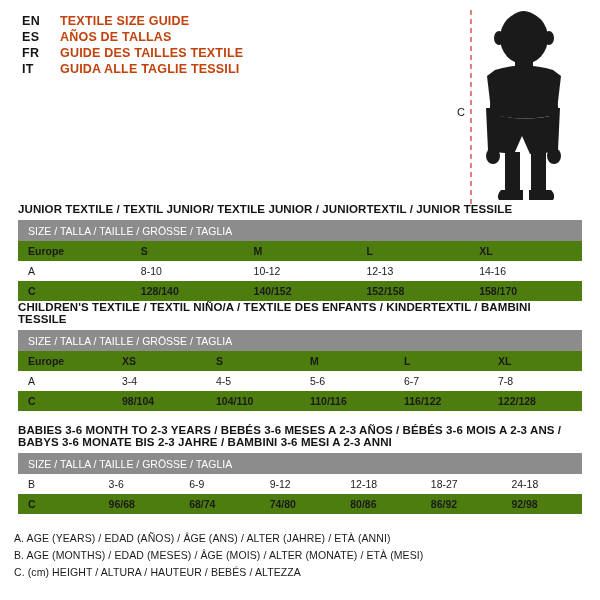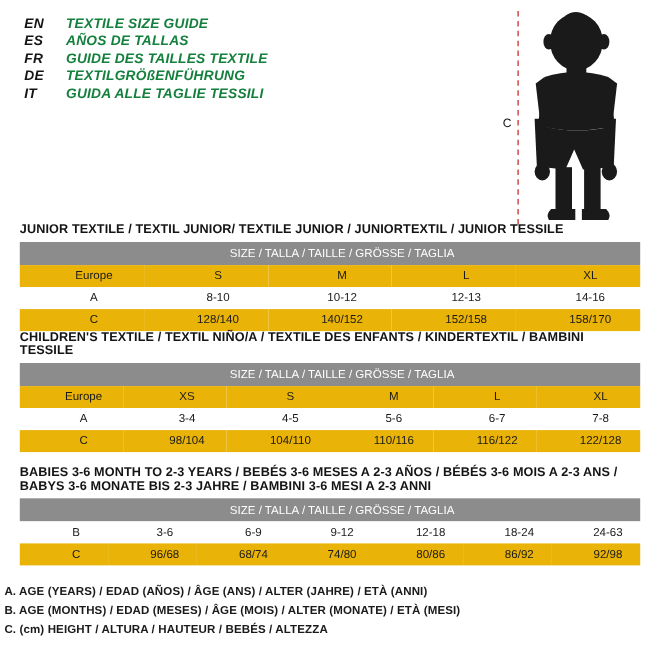--- a/index.html
+++ b/index.html
@@ -26,34 +26,33 @@
   .header {
     position: absolute;
     left: 22px;
     top: 14px;
     width: 420px;
   }
   .header-row {
     display: flex;
     align-items: baseline;
     margin-bottom: 2px;
-    font-style: italic;
   }
   .lang-code {
     width: 38px;
     font-size: 12.5px;
     font-weight: bold;
     letter-spacing: 0.3px;
     color: #141414;
   }
   .lang-title {
     font-size: 12.5px;
     font-weight: bold;
     letter-spacing: 0.2px;
-    color: #15803d;
+    color: #c2410c;
   }
 
   
   .figure {
     position: absolute;
     left: 455px;
     top: 8px;
     width: 130px;
     height: 195px;
   }
@@ -80,46 +79,45 @@
     letter-spacing: 0.1px;
   }
   table.size-table {
     border-collapse: collapse;
     width: 564px;
     table-layout: fixed;
   }
   table.size-table td {
     font-size: 10.5px;
     color: #1a1a1a;
-    padding: 2px 0 2px 22px;
+    padding: 2px 0 2px 10px;
     vertical-align: middle;
     height: 16px;
-    text-align: center;
   }
   tr.head-row td {
     background: #8c8c8c;
     color: #ffffff;
     font-size: 10.5px;
     font-weight: normal;
     height: 17px;
   }
   tr.alt-row td {
-    background: #eab308;
+    background: #4d7c0f;
+    font-weight: bold;
   }
   tr.plain-row td {
     background: #ffffff;
   }
   .col-label { width: 88px; }
 
   
   .legend {
     position: absolute;
-    left: 4px;
+    left: 14px;
     width: 560px;
-    font-weight: bold;
   }
   .legend div {
     font-size: 10.5px;
     color: #1a1a1a;
     margin-bottom: 5px;
     letter-spacing: 0.1px;
   }
 </style>
 </head>
 <body>
@@ -131,24 +129,20 @@
       <span class="lang-code">EN</span>
       <span class="lang-title">TEXTILE SIZE GUIDE</span>
     </div>
     <div class="header-row">
       <span class="lang-code">ES</span>
       <span class="lang-title">AÑOS DE TALLAS</span>
     </div>
     <div class="header-row">
       <span class="lang-code">FR</span>
       <span class="lang-title">GUIDE DES TAILLES TEXTILE</span>
-    </div>
-    <div class="header-row">
-      <span class="lang-code">DE</span>
-      <span class="lang-title">TEXTILGRÖßENFÜHRUNG</span>
     </div>
     <div class="header-row">
       <span class="lang-code">IT</span>
       <span class="lang-title">GUIDA ALLE TAGLIE TESSILI</span>
     </div>
   </div>
 
   <div class="figure">
     <svg width="130" height="200" viewBox="0 0 130 200" xmlns="http://www.w3.org/2000/svg">
       <line x1="16" y1="2" x2="16" y2="196" stroke="#cf4040" stroke-width="1.3" stroke-dasharray="5,4"></line>
@@ -259,22 +253,22 @@
       <tbody>
           <tr class="head-row">
         <td colspan="7">SIZE / TALLA / TAILLE / GRÖSSE / TAGLIA</td>
       </tr>
       <tr class="plain-row">
         <td class="col-label">B</td>
         <td>3-6</td>
         <td>6-9</td>
         <td>9-12</td>
         <td>12-18</td>
-        <td>18-24</td>
-        <td>24-63</td>
+        <td>18-27</td>
+        <td>24-18</td>
       </tr>
       <tr class="alt-row">
         <td class="col-label">C</td>
         <td>96/68</td>
         <td>68/74</td>
         <td>74/80</td>
         <td>80/86</td>
         <td>86/92</td>
         <td>92/98</td>
       </tr>

